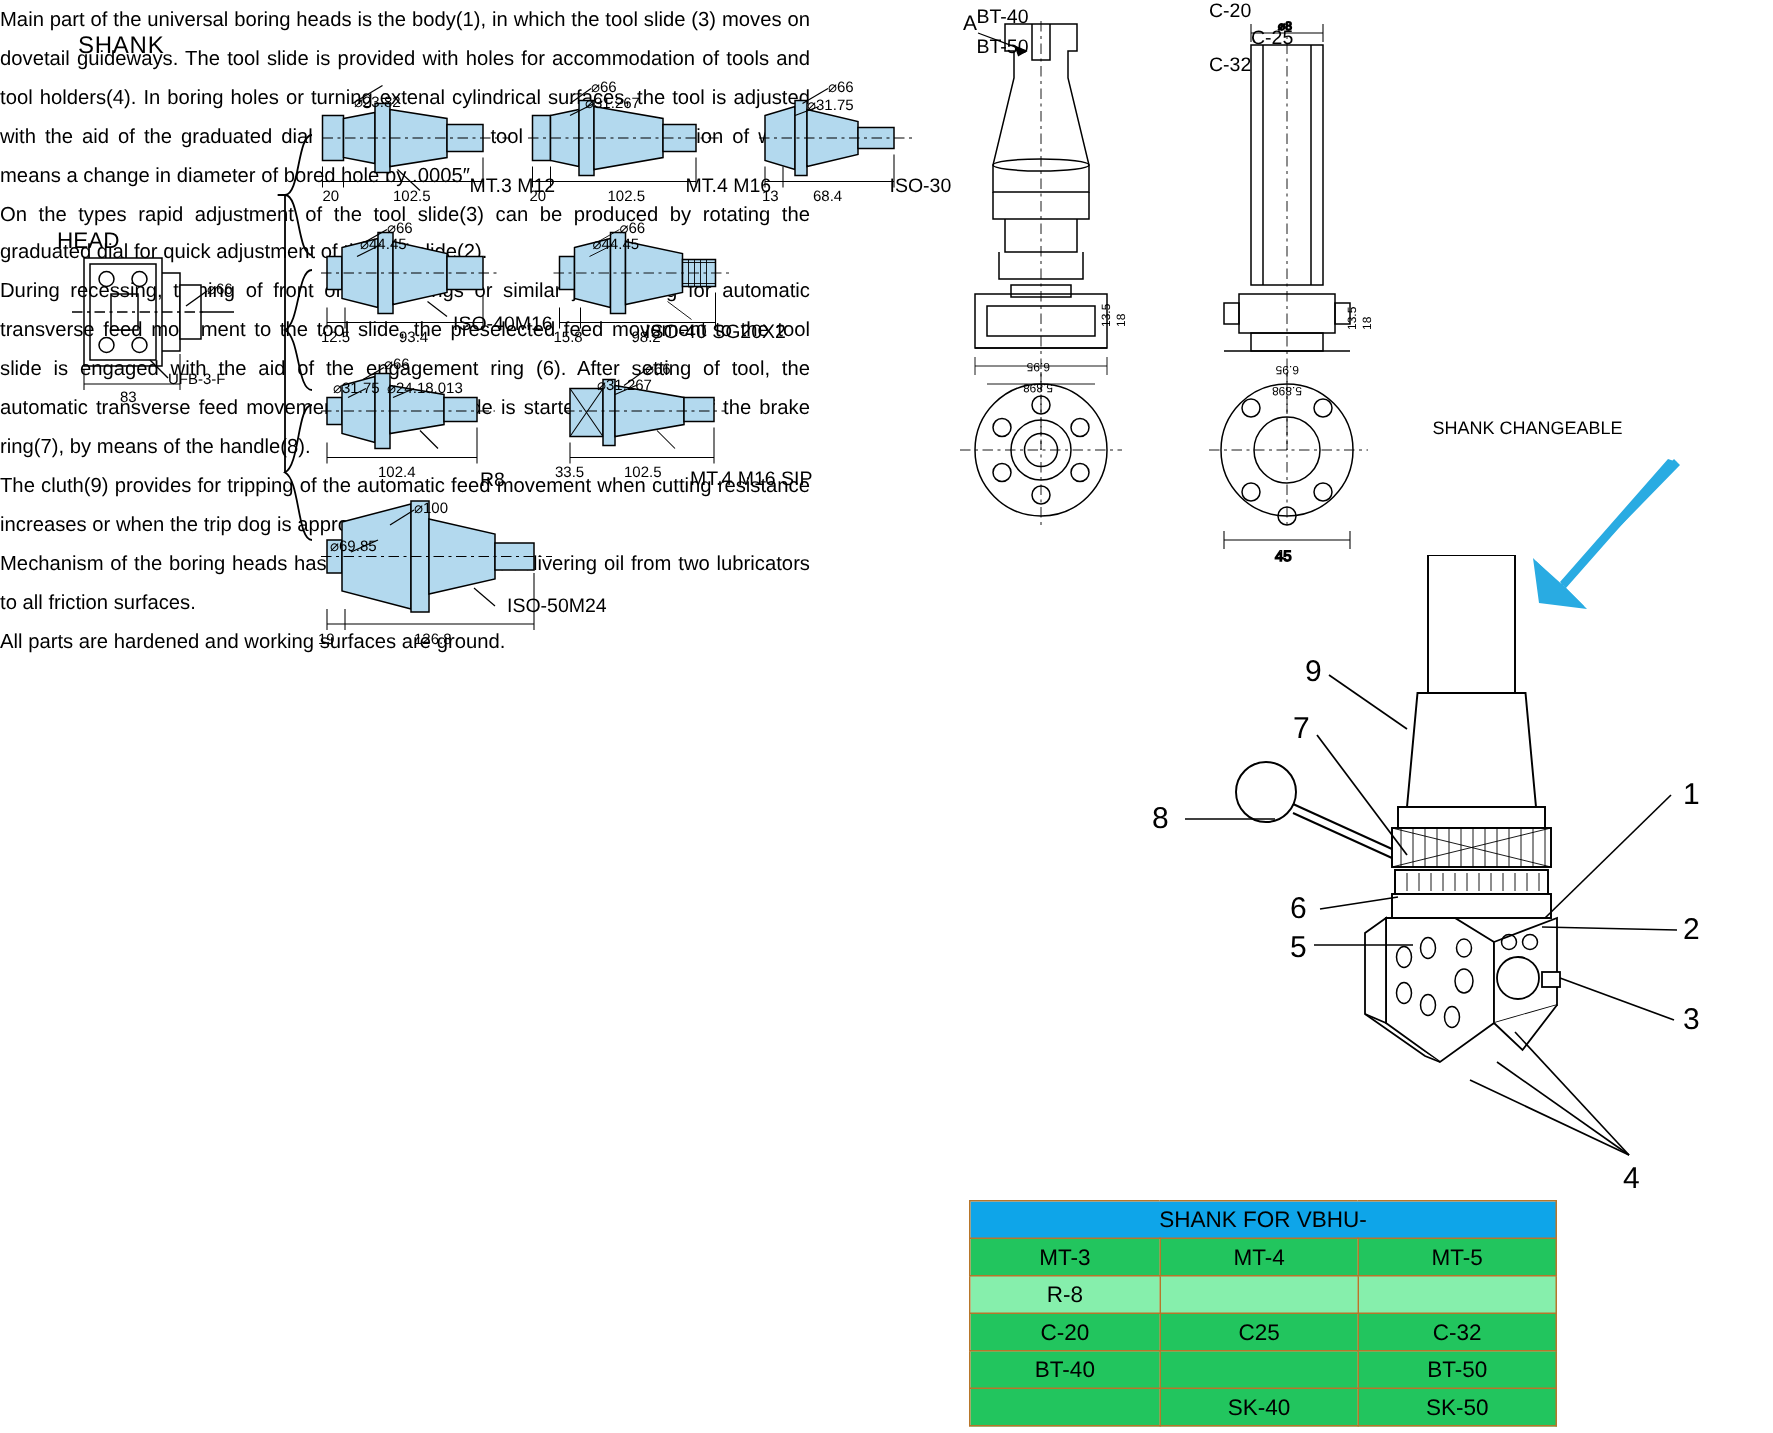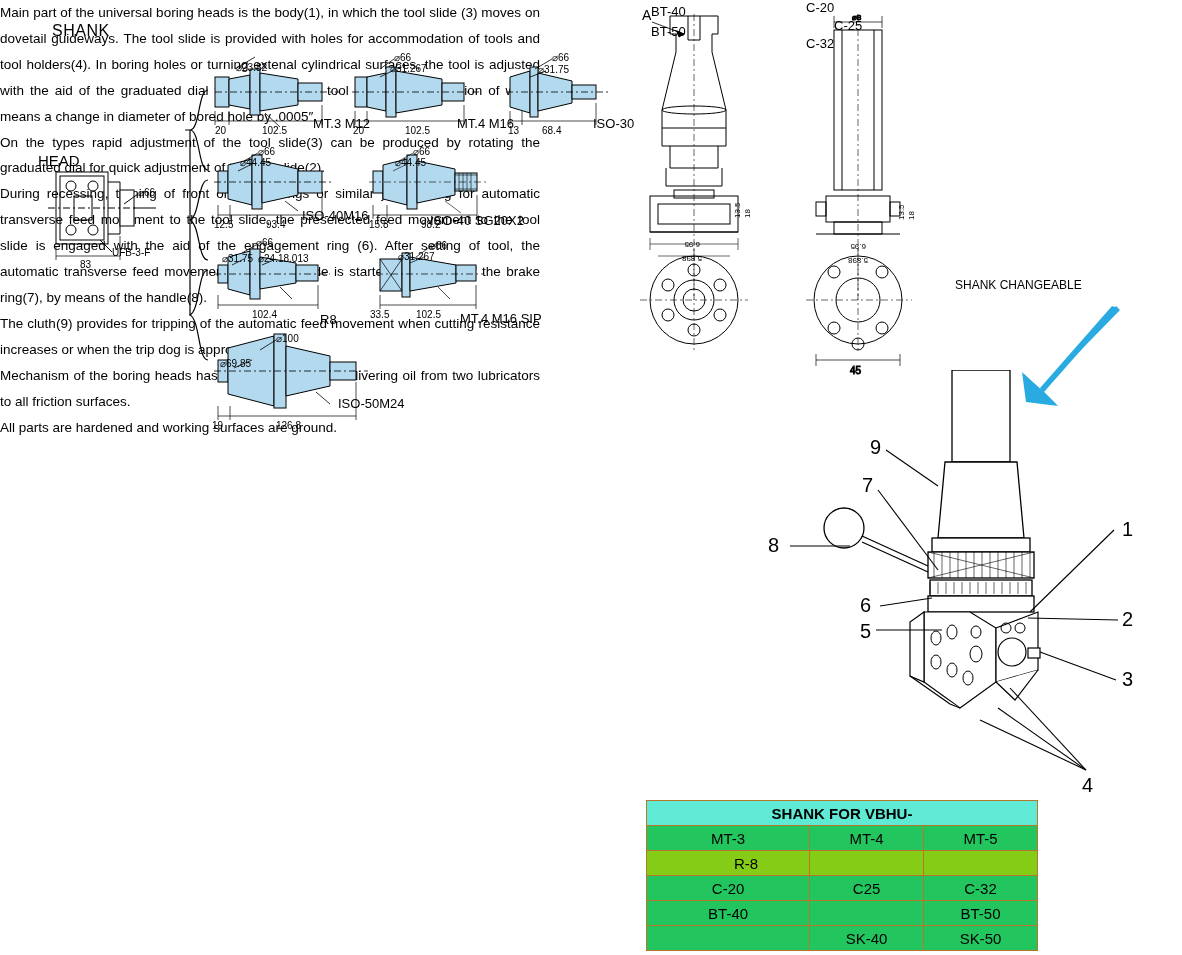--- a/index.html
+++ b/index.html
@@ -8,23 +8,23 @@
   .lbl{font-size:13px;white-space:nowrap;}
   .dim{font-size:10px;white-space:nowrap;}
   #shank-title{left:52px;top:22px;font-size:16px;letter-spacing:.5px;}
   #shank-changeable{left:955px;top:278px;font-size:12px;}
   
   #body-text{left:62px;top:462px;width:540px;font-size:13.5px;line-height:1.92;text-align:justify;}
   #body-text p{margin:0 0 0 0;}
   
   #shank-table{position:absolute;left:646px;top:800px;width:392px;border-collapse:collapse;font-size:15px;}
   #shank-table td,#shank-table th{border:1px solid #b8762a;height:24px;text-align:center;padding:0;}
-  #shank-table th{background:#5eead4;font-weight:bold;font-size:15px;}
+  #shank-table th{background:#0ea5e9;font-weight:normal;font-size:15px;}
   #shank-table td{background:#22c55e;}
-  #shank-table tr.alt td{background:#84cc16;padding-left:36px;}
+  #shank-table tr.alt td{background:#86efac;}
   svg{display:block;}
 </style>
 </head>
 <body>
 
 <div class="abs" id="shank-title">SHANK</div>
 
 <div class="abs" style="left:40px;top:30px;width:610px;height:420px;">
 <svg width="610" height="420" viewBox="0 0 610 420">
   <g stroke="#000" fill="none" stroke-width="1">

